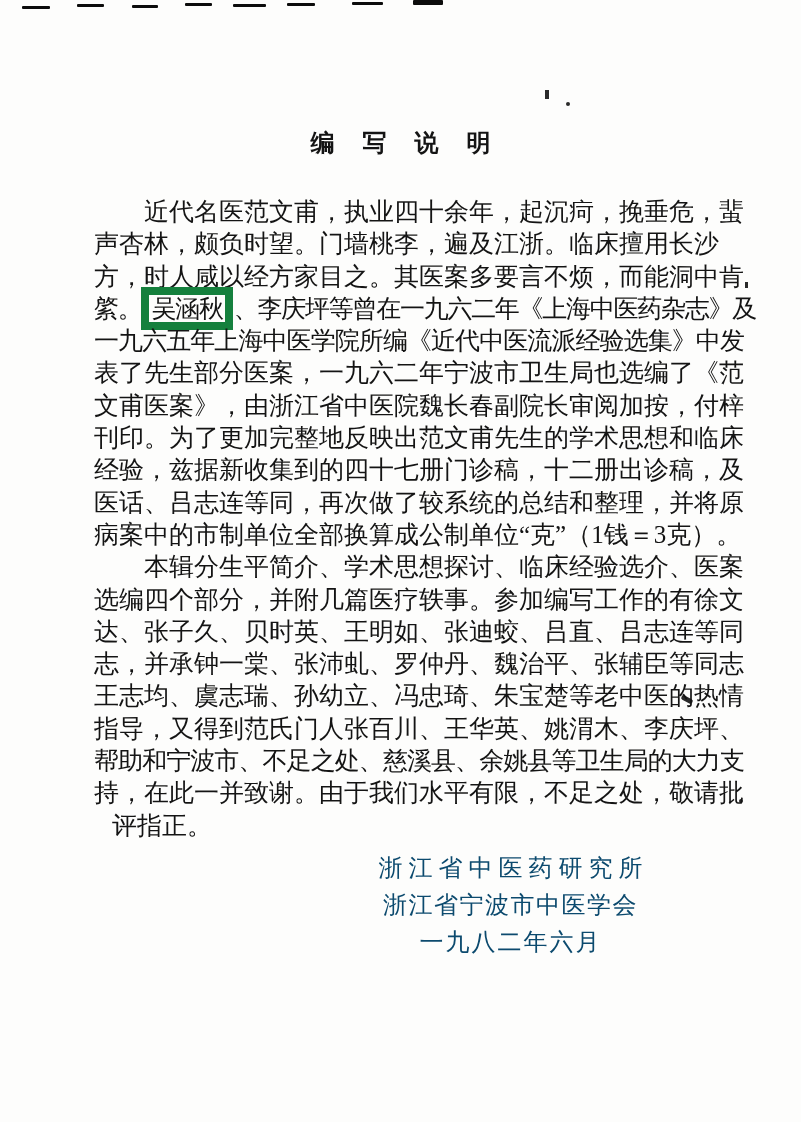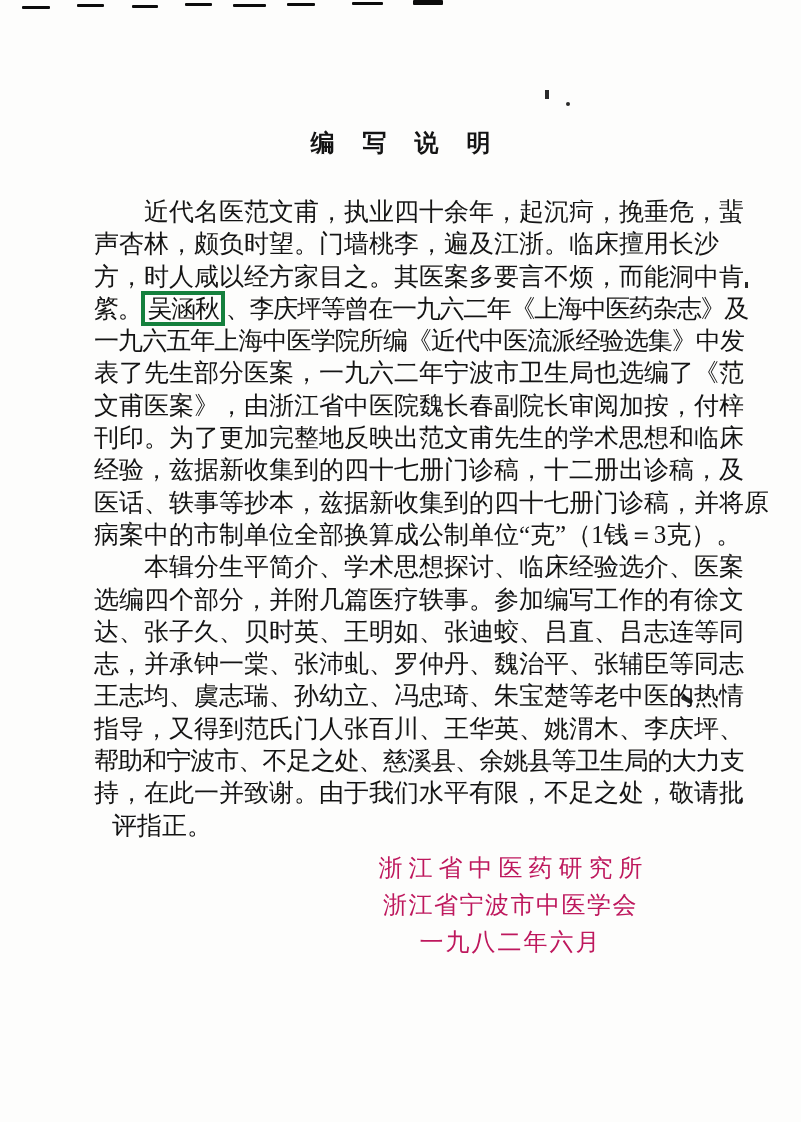--- a/index.html
+++ b/index.html
@@ -45,33 +45,33 @@
   }
   .line {
     height: 32.3px;
     line-height: 32.3px;
     font-size: 25px;
     white-space: nowrap;
     font-weight: 500;
   }
   .line.indent { text-indent: 50px; }
   .boxed {
-    border: 4px solid #15803d;
+    border: 8px solid #15803d;
     padding: 0 2px;
     margin-right: 1px;
   }
 
   
   .signatures {
     position: absolute;
     top: 850px; left: 368px;
     width: 285px;
     text-align: center;
     font-size: 24px;
-    color: #be185d;
+    color: #0c4a6e;
   }
   .sig { height: 37px; line-height: 37px; white-space: nowrap; }
   .sig-0 { letter-spacing: 6px; padding-left: 6px; }
   .sig-1 { letter-spacing: 1.5px; }
   .sig-2 { font-size: 24px; letter-spacing: 2px; }
 </style>
 </head>
 <body>
 
 <div class="page">
@@ -98,21 +98,21 @@
   <div class="body-text">
       <div class="line indent" style="letter-spacing: 0px;"><span>近代名医范文甫，执业四十余年，起沉疴，挽垂危，蜚</span></div>
       <div class="line" style="letter-spacing: 0px;"><span>声杏林，颇负时望。门墙桃李，遍及江浙。临床擅用长沙</span></div>
       <div class="line" style="letter-spacing: 0px;"><span>方，时人咸以经方家目之。其医案多要言不烦，而能洞中肯</span></div>
       <div class="line" style="letter-spacing: -1.25926px;"><span>綮。</span><span class="boxed">吴涵秋</span><span>、李庆坪等曾在一九六二年《上海中医药杂志》及</span></div>
       <div class="line" style="letter-spacing: -0.925926px;"><span>一九六五年上海中医学院所编《近代中医流派经验选集》中发</span></div>
       <div class="line" style="letter-spacing: 0px;"><span>表了先生部分医案，一九六二年宁波市卫生局也选编了《范</span></div>
       <div class="line" style="letter-spacing: 0px;"><span>文甫医案》，由浙江省中医院魏长春副院长审阅加按，付梓</span></div>
       <div class="line" style="letter-spacing: 0px;"><span>刊印。为了更加完整地反映出范文甫先生的学术思想和临床</span></div>
       <div class="line" style="letter-spacing: 0px;"><span>经验，兹据新收集到的四十七册门诊稿，十二册出诊稿，及</span></div>
-      <div class="line" style="letter-spacing: 0px;"><span>医话、轶事等抄本，兹据新收集到的四十七册门诊稿，并将原</span></div>
+      <div class="line" style="letter-spacing: 0px;"><span>医话、吕志连等同，再次做了较系统的总结和整理，并将原</span></div>
       <div class="line" style="letter-spacing: 0px;"><span>病案中的市制单位全部换算成公制单位“克”（1钱＝3克）。</span></div>
       <div class="line indent" style="letter-spacing: 0px;"><span>本辑分生平简介、学术思想探讨、临床经验选介、医案</span></div>
       <div class="line" style="letter-spacing: 0px;"><span>选编四个部分，并附几篇医疗轶事。参加编写工作的有徐文</span></div>
       <div class="line" style="letter-spacing: 0px;"><span>达、张子久、贝时英、王明如、张迪蛟、吕直、吕志连等同</span></div>
       <div class="line" style="letter-spacing: 0px;"><span>志，并承钟一棠、张沛虬、罗仲丹、魏治平、张辅臣等同志</span></div>
       <div class="line" style="letter-spacing: 0px;"><span>王志均、虞志瑞、孙幼立、冯忠琦、朱宝楚等老中医的热情</span></div>
       <div class="line" style="letter-spacing: 0px;"><span>指导，又得到范氏门人张百川、王华英、姚渭木、李庆坪、</span></div>
       <div class="line" style="letter-spacing: -0.925926px;"><span>帮助和宁波市、不足之处、慈溪县、余姚县等卫生局的大力支</span></div>
       <div class="line" style="letter-spacing: 0px;"><span>持，在此一并致谢。由于我们水平有限，不足之处，敬请批</span></div>
       <div class="line" style="letter-spacing: 0px; margin-left: 18px;"><span>评指正。</span></div>

